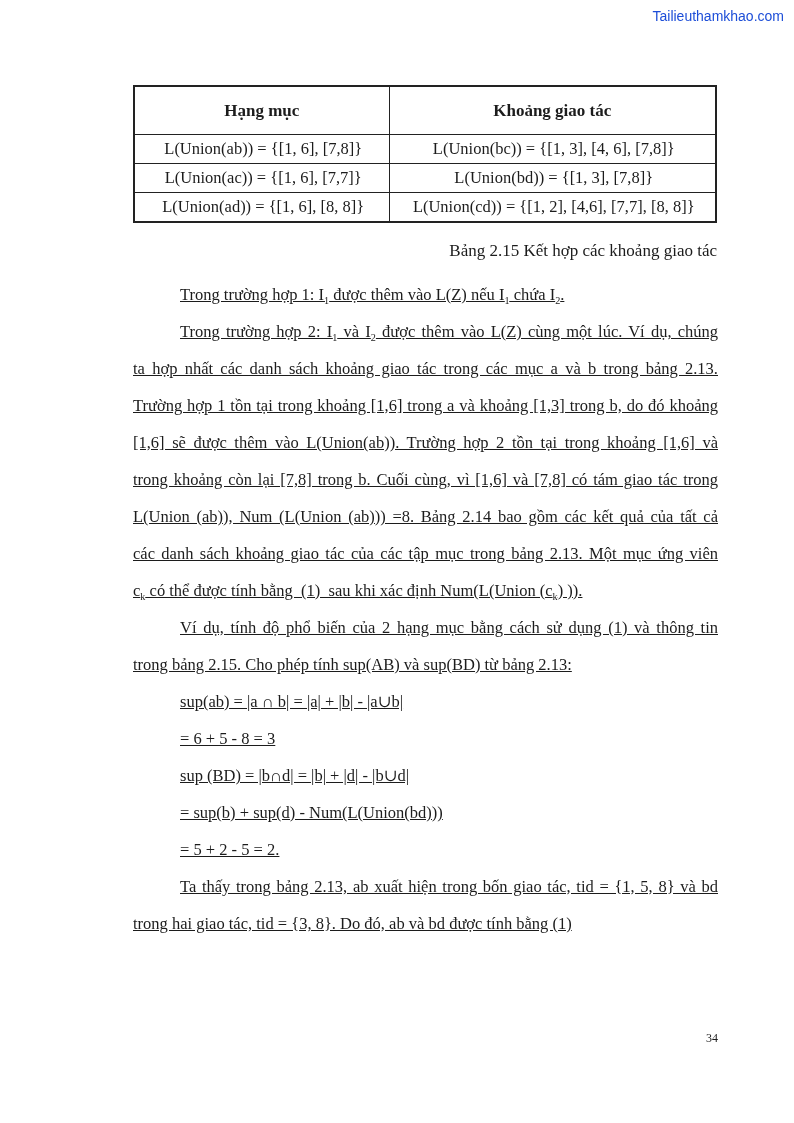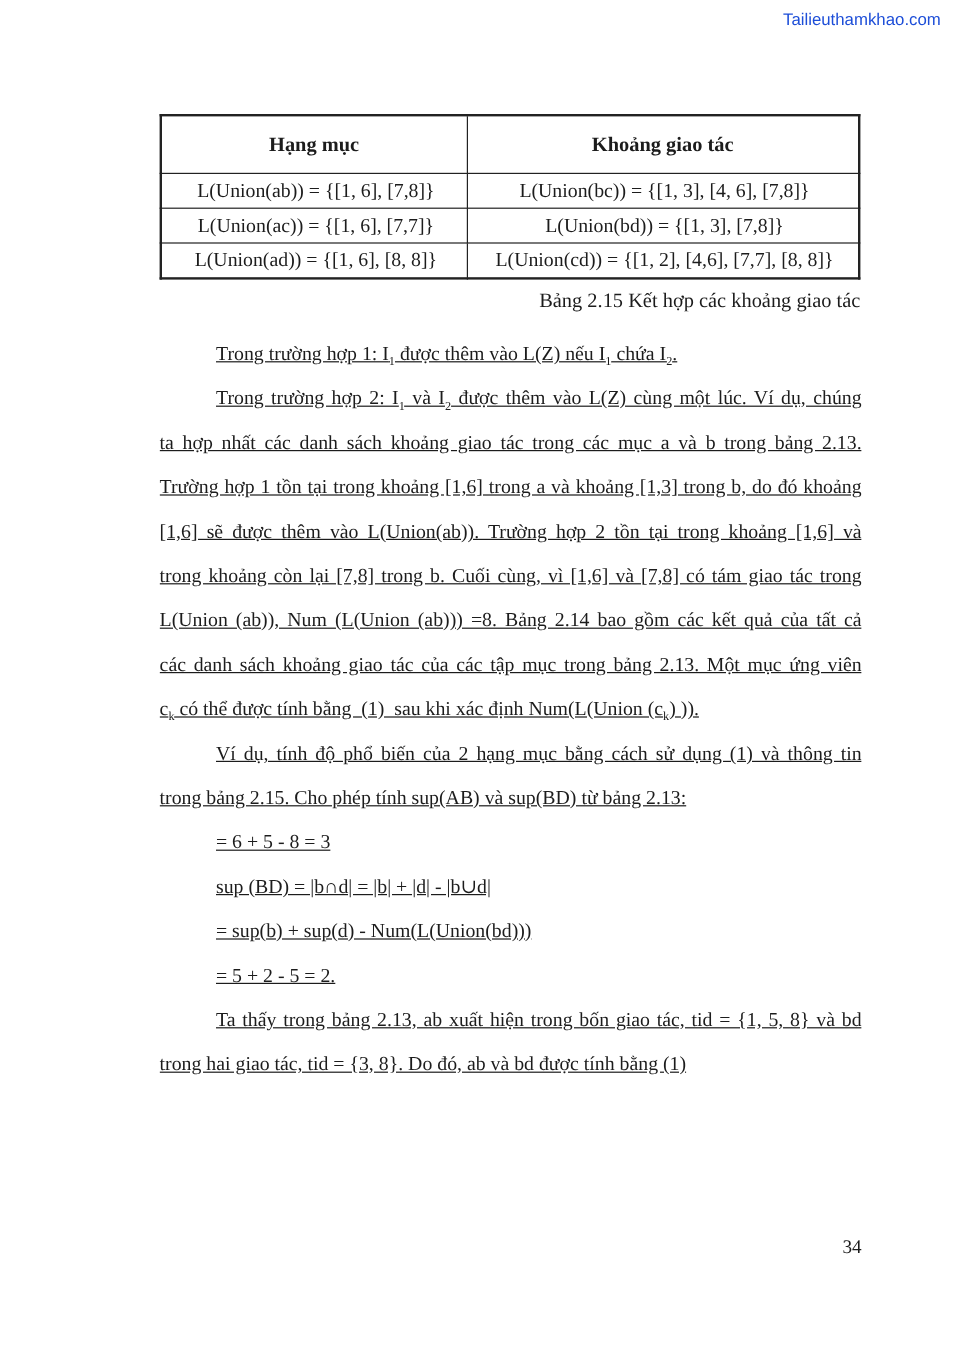--- a/index.html
+++ b/index.html
@@ -17,21 +17,21 @@
     top: 8px;
     right: 10px;
     font-family: "Liberation Sans", "DejaVu Sans", sans-serif;
     font-size: 14px;
     color: #1d4ed8;
     text-shadow: 1px 1px 0 #ffffff;
   }
   table.tbl {
     position: absolute;
     left: 133px;
-    top: 95px;
+    top: 85px;
     width: 584px;
     border-collapse: collapse;
     font-size: 16.5px;
   }
   table.tbl, table.tbl th, table.tbl td { border: 1px solid #222222; }
   table.tbl { border-width: 2px; }
   table.tbl th {
     height: 45px;
     font-weight: bold;
     text-align: center;
@@ -74,21 +74,21 @@
     white-space: normal;
     text-align: justify;
     text-align-last: justify;
   }
   .line.indent { text-indent: 47px; }
   .line sub { font-size: 0.62em; line-height: 0; }
   .pagenum {
     position: absolute;
     top: 1031px;
     right: 76px;
-    font-size: 16px;
+    font-size: 12px;
   }
 </style>
 </head>
 <body>
 
 <div class="page">
 
   <div class="watermark">Tailieuthamkhao.com</div>
 
   <table class="tbl">
@@ -125,20 +125,21 @@
       <div class="line indent just">Trong trường hợp 2: I<sub>1</sub> và I<sub>2</sub> được thêm vào L(Z) cùng một lúc. Ví dụ, chúng</div>
       <div class="line just">ta hợp nhất các danh sách khoảng giao tác trong các mục a và b trong bảng 2.13.</div>
       <div class="line just">Trường hợp 1 tồn tại trong khoảng [1,6] trong a và khoảng [1,3] trong b, do đó khoảng</div>
       <div class="line just">[1,6] sẽ được thêm vào L(Union(ab)). Trường hợp 2 tồn tại trong khoảng [1,6] và</div>
       <div class="line just">trong khoảng còn lại [7,8] trong b. Cuối cùng, vì [1,6] và [7,8] có tám giao tác trong</div>
       <div class="line just">L(Union (ab)), Num (L(Union (ab))) =8. Bảng 2.14 bao gồm các kết quả của tất cả</div>
       <div class="line just">các danh sách khoảng giao tác của các tập mục trong bảng 2.13. Một mục ứng viên</div>
       <div class="line">c<sub>k</sub> có thể được tính bằng&nbsp; (1)&nbsp; sau khi xác định Num(L(Union (c<sub>k</sub>) )).</div>
       <div class="line indent just">Ví dụ, tính độ phổ biến của 2 hạng mục bằng cách sử dụng (1) và thông tin</div>
       <div class="line">trong bảng 2.15. Cho phép tính sup(AB) và sup(BD) từ bảng 2.13:</div>
+      <div class="line indent">sup(ab) = |a ∩ b| = |a| + |b| - |a∪b|</div>
       <div class="line indent">= 6 + 5 - 8 = 3</div>
       <div class="line indent">sup (BD) = |b∩d| = |b| + |d| - |b∪d|</div>
       <div class="line indent"> = sup(b) + sup(d) - Num(L(Union(bd)))</div>
       <div class="line indent">= 5 + 2 - 5 = 2.</div>
       <div class="line indent just">Ta thấy trong bảng 2.13, ab xuất hiện trong bốn giao tác, tid = {1, 5, 8} và bd</div>
       <div class="line">trong hai giao tác, tid = {3, 8}. Do đó, ab và bd được tính bằng (1)</div>
     </div>
 
   <div class="pagenum">34</div>
 

